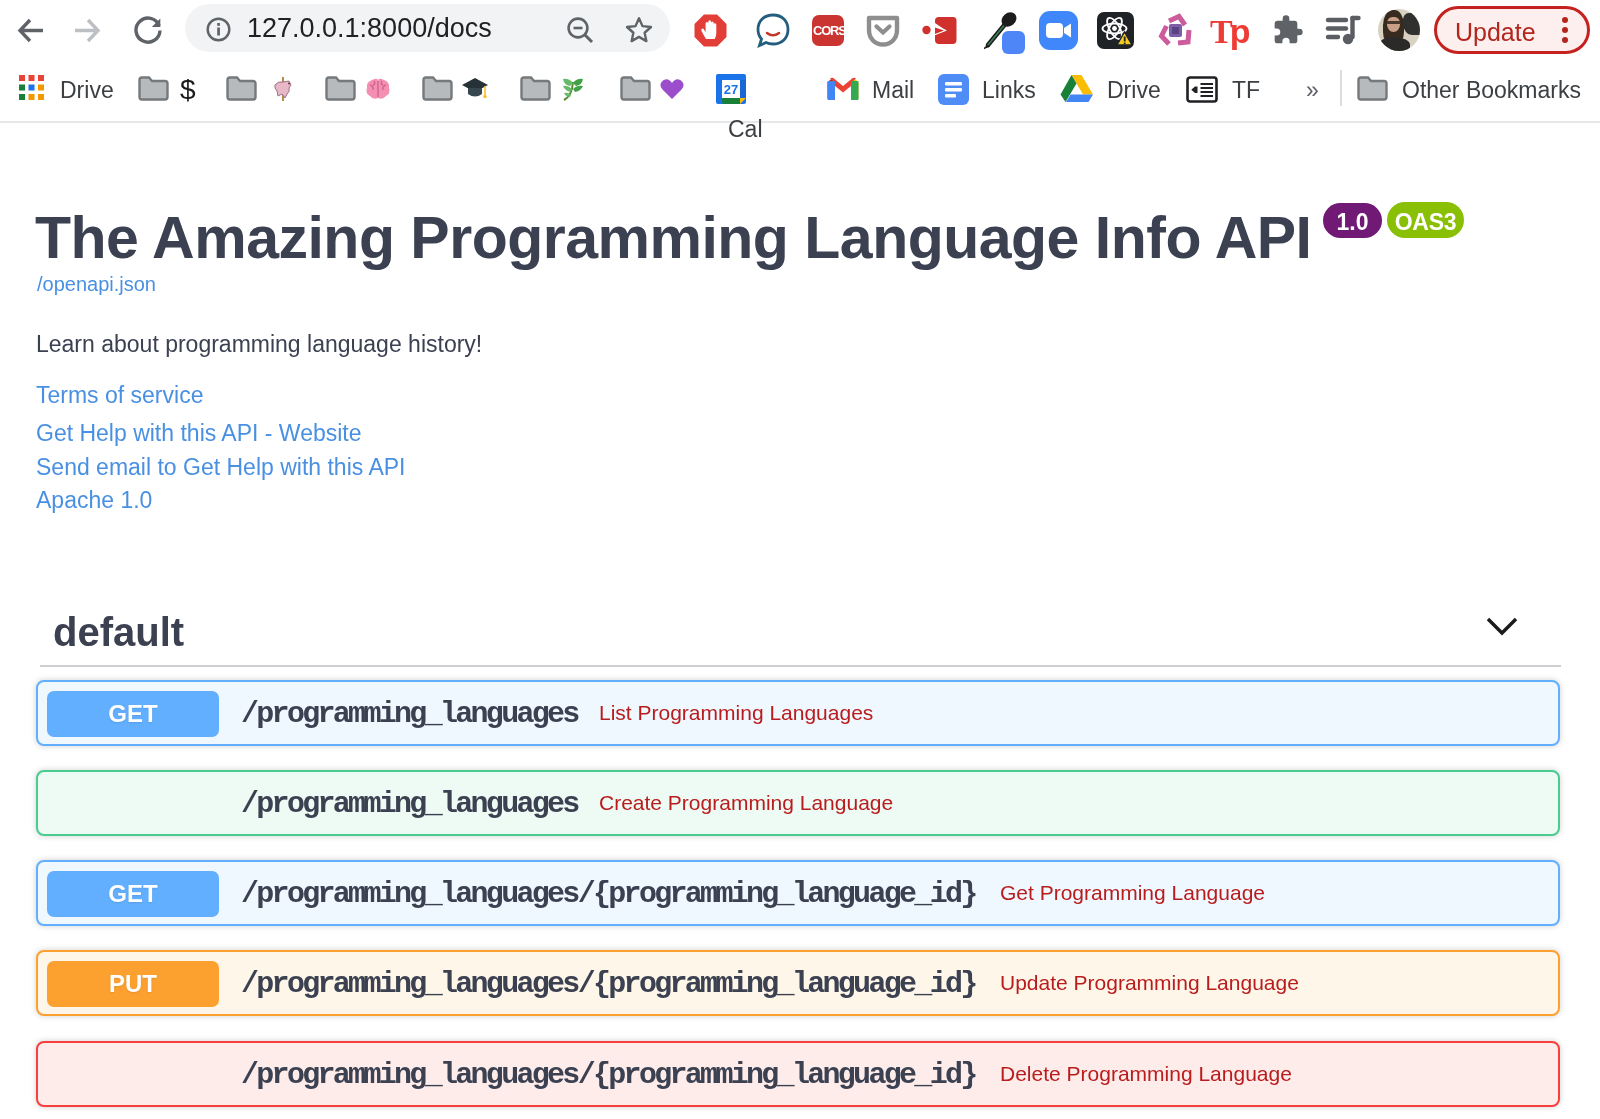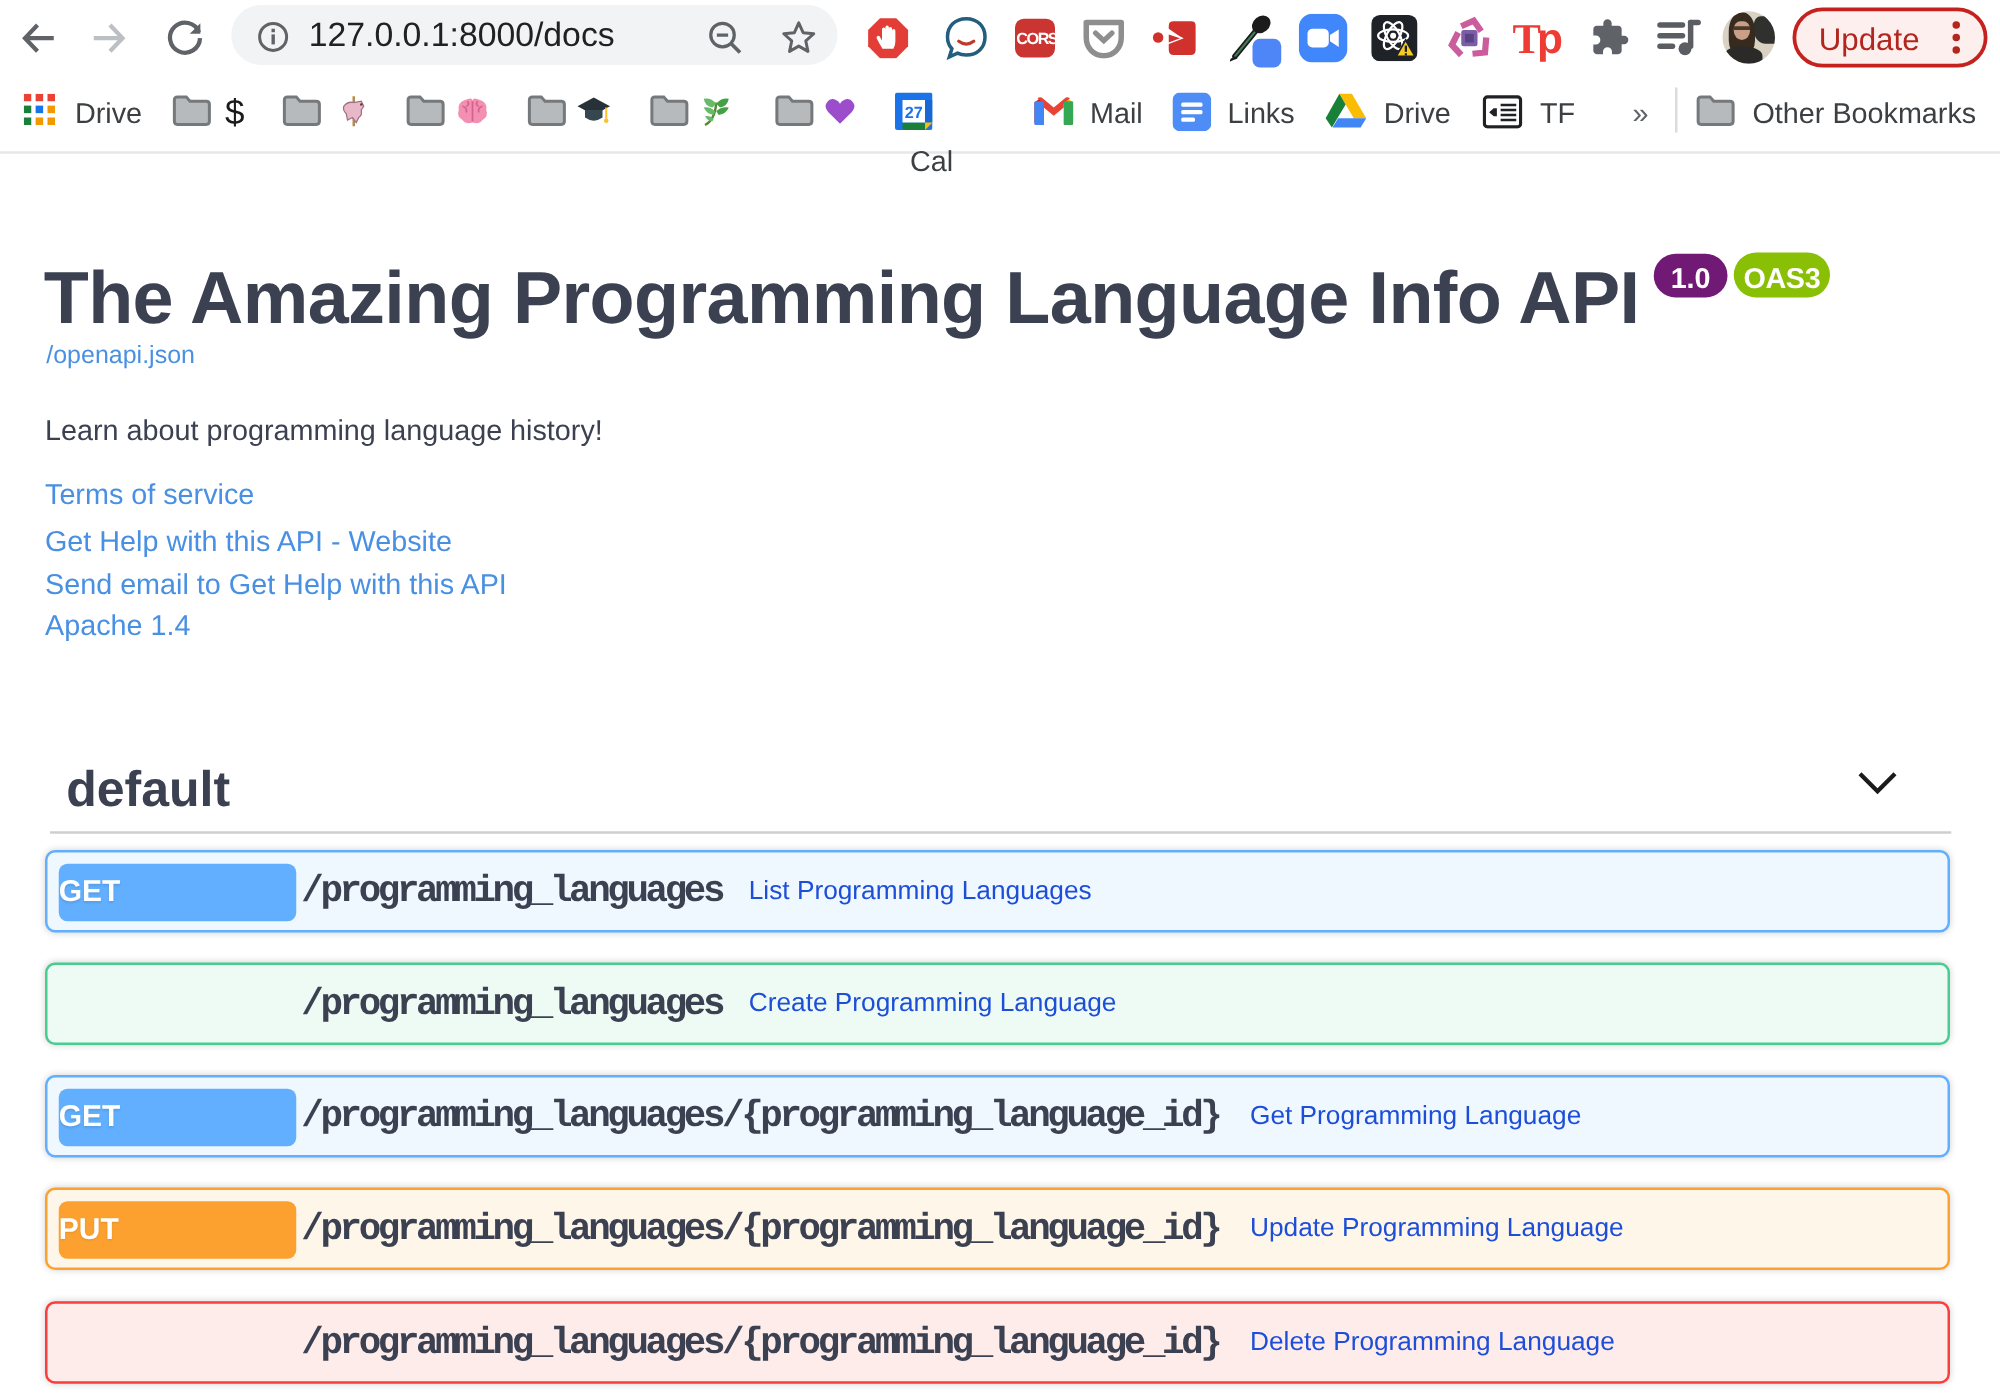--- a/index.html
+++ b/index.html
@@ -15,23 +15,23 @@
   #vbadge { position:absolute; left:1323px; top:203px; width:59px; height:35px; background:#701a75; border-radius:28px; }
   #vbadge span { position:absolute; left:0; right:0; top:6px; text-align:center; font-size:23px; font-weight:bold; color:#fff; }
   #oasbadge { position:absolute; left:1387px; top:202px; width:77px; height:36px; background:#89bf04; border-radius:28px; }
   #oasbadge span { position:absolute; left:0; right:0; top:7px; text-align:center; font-size:23px; font-weight:bold; color:#fff; letter-spacing:-0.3px; }
   #openapi { position:absolute; left:37px; top:273px; font-size:20px; color:#4990e2; }
   #desc { position:absolute; left:36px; top:331px; font-size:23px; color:#3b4151; }
   .blink { position:absolute; left:36px; font-size:23px; color:#4990e2; }
   #default { position:absolute; left:53px; top:610px; font-size:40px; font-weight:bold; color:#3b4151; }
   #tagrule { position:absolute; left:40px; top:665px; width:1521px; height:2px; background:#cecfd2; }
   .op { position:absolute; left:36px; width:1524px; height:66px; border-radius:8px; border:2px solid; box-shadow:0 0 6px rgba(0,0,0,.19); }
-  .method { position:absolute; left:9px; top:9px; width:190px; height:46px; border-radius:7px; line-height:46px; font-size:24px; font-weight:bold; color:#fff; text-shadow:0 1px 2px rgba(0,0,0,.1); }
+  .method { position:absolute; left:9px; top:9px; width:172px; height:46px; border-radius:7px; text-align:center; line-height:46px; font-size:24px; font-weight:bold; color:#fff; text-shadow:0 1px 2px rgba(0,0,0,.1); }
   .path { position:absolute; left:203px; top:15px; font-family:"Liberation Mono",monospace; font-weight:bold; font-size:30px; letter-spacing:-2.7px; color:#3b4151; }
-  .opdesc { position:absolute; top:18.5px; font-size:21px; color:#1d4ed8; }
+  .opdesc { position:absolute; top:18.5px; font-size:21px; color:#b91c1c; }
   .op.get { background:#eff7ff; border-color:#61affe; }
   .op.get .method { background:#61affe; }
   .op.post { background:#eefaf4; border-color:#49cc90; }
   .op.post .method { background:#49cc90; }
   .op.put { background:#fff6ea; border-color:#fca130; }
   .op.put .method { background:#fca130; }
   .op.delete { background:#feeceb; border-color:#f93e3e; }
   .op.delete .method { background:#f93e3e; }
 </style>
 </head>
@@ -291,21 +291,21 @@
       <span>1.0</span>
     </div>
   <div id="oasbadge">
       <span>OAS3</span>
     </div>
   <div id="openapi">/openapi.json</div>
   <div id="desc">Learn about programming language history!</div>
   <div class="blink" style="top:382px;">Terms of service</div>
   <div class="blink" style="top:420px;">Get Help with this API - Website</div>
   <div class="blink" style="top:454px;">Send email to Get Help with this API</div>
-  <div class="blink" style="top:487px;">Apache 1.4</div>
+  <div class="blink" style="top:487px;">Apache 1.0</div>
   <div id="default">default</div>
   <svg class="abs" style="left:1486px; top:617px;" width="32" height="19" viewBox="0 0 32 19">
     <path d="M2 2 L16 16 L30 2" fill="none" stroke="#1b1b1b" stroke-width="3.4"></path>
   </svg>
   <div id="tagrule"></div>
 
   <div class="op get" style="top:680px;">
     <div class="method">GET</div>
     <div class="path">/programming_languages</div>
     <div class="opdesc" style="left:561px;">List Programming Languages</div>

